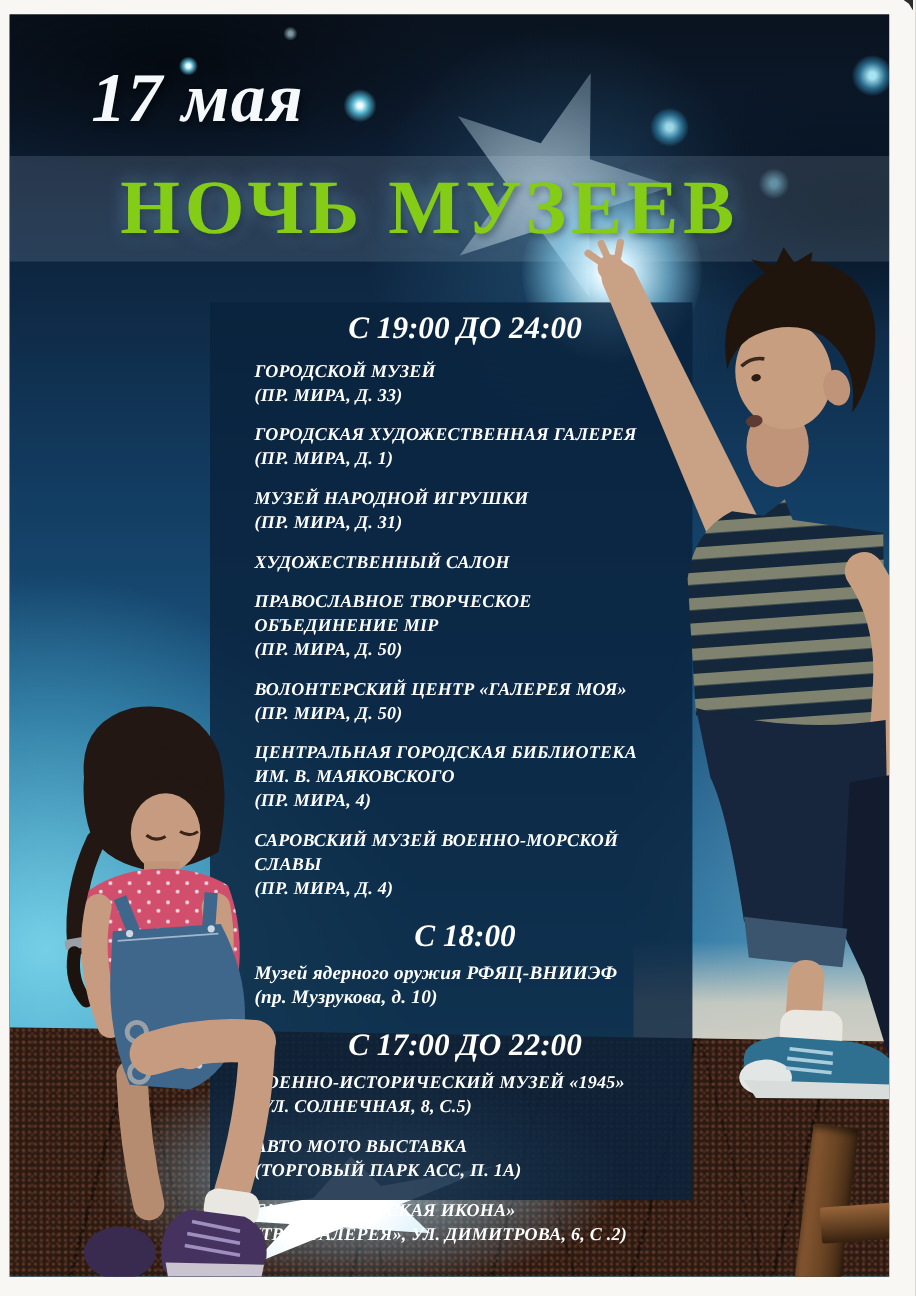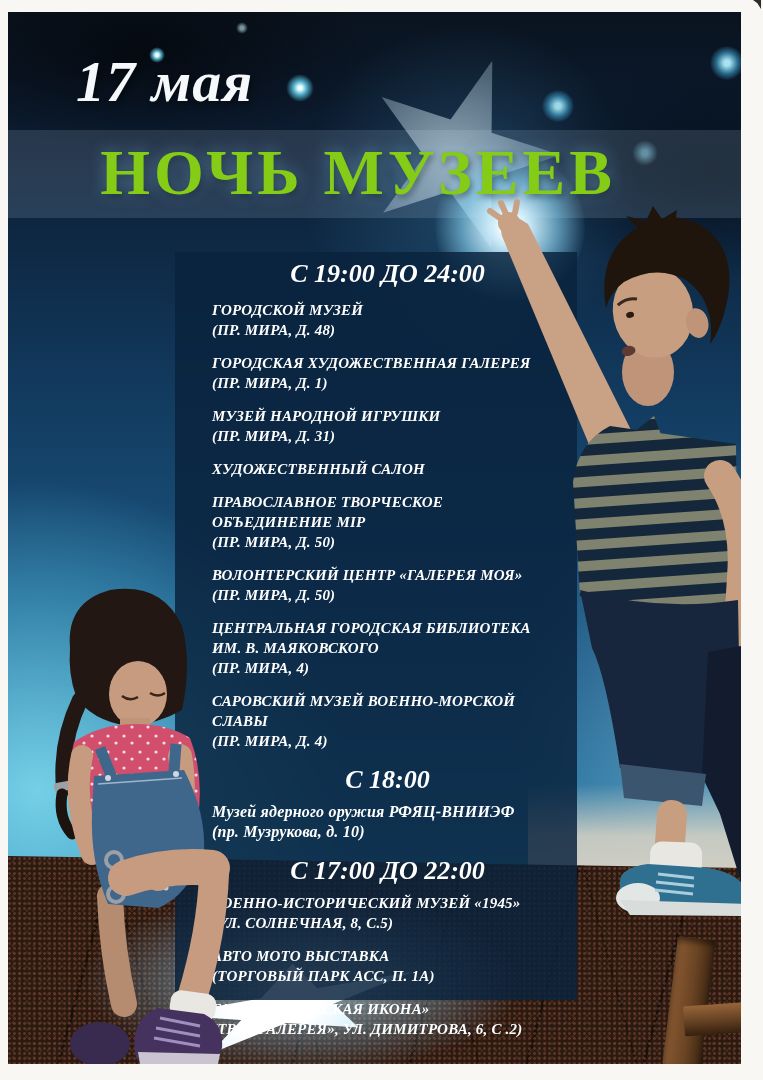--- a/index.html
+++ b/index.html
@@ -111,21 +111,21 @@
     <div class="ground-glow"></div>
     <div class="ground-star"></div>
     <div class="wood-post"></div>
     <div class="wood-rail"></div>
 
     <div class="panel">
       <div class="section s1">
         <div class="section-time">С 19:00 ДО 24:00</div>
         <div class="event">
           <div class="event-name">ГОРОДСКОЙ МУЗЕЙ</div>
-          <div class="event-address">(ПР. МИРА, Д. 48)</div>
+          <div class="event-address">(ПР. МИРА, Д. 33)</div>
         </div>
         <div class="event">
           <div class="event-name">ГОРОДСКАЯ ХУДОЖЕСТВЕННАЯ ГАЛЕРЕЯ</div>
           <div class="event-address">(ПР. МИРА, Д. 1)</div>
         </div>
         <div class="event">
           <div class="event-name">МУЗЕЙ НАРОДНОЙ ИГРУШКИ</div>
           <div class="event-address">(ПР. МИРА, Д. 31)</div>
         </div>
         <div class="event">

